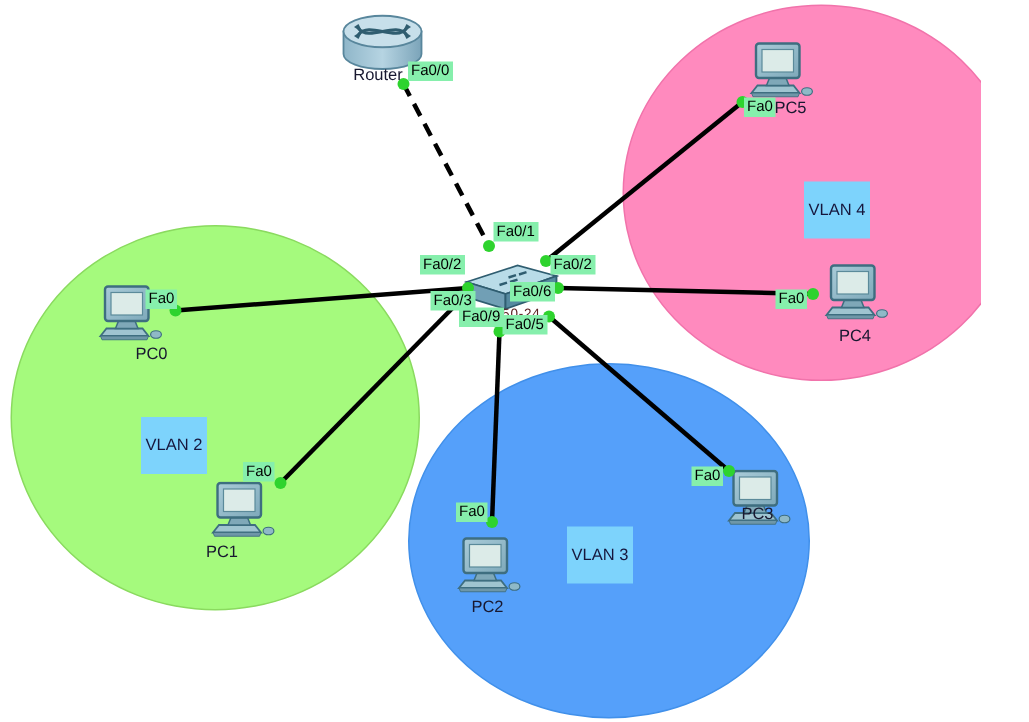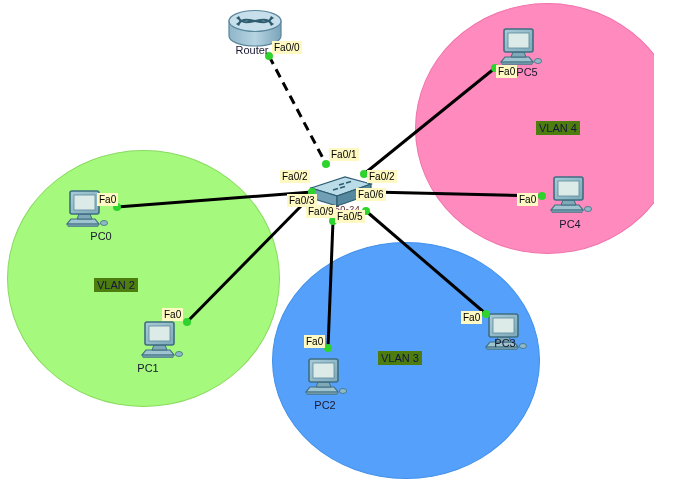--- a/index.html
+++ b/index.html
@@ -18,26 +18,26 @@
   .dot{position:absolute;width:8px;height:8px;border-radius:50%;z-index:3;}
   .dev-label{
     position:absolute;z-index:4;transform:translateX(-50%);
     font-size:11px;color:#181830;white-space:nowrap;
   }
   .model-label{
     position:absolute;z-index:4;transform:translateX(-50%);
     font-size:9px;color:#5a2020;white-space:nowrap;letter-spacing:.5px;
   }
   .plabel{
-    position:absolute;z-index:5;background:#fef9c3;color:#000;
+    position:absolute;z-index:5;background:#86efac;color:#000;
     font-size:10px;line-height:13px;padding:0 2px;white-space:nowrap;
   }
   .vlabel{
-    position:absolute;z-index:5;background:#4d7c0f;color:#16163c;
-    font-size:11px;line-height:14px;padding:0 3px;white-space:nowrap;
+    position:absolute;z-index:5;background:#7dd3fc;color:#16163c;
+    font-size:11px;line-height:14px;padding:12px 3px;white-space:nowrap;
   }
 </style>
 </head>
 <body>
 
 <div id="canvas">
 
   <div class="region" id="region-vlan2" style="background: rgb(165, 250, 125);"></div>
   <div class="region" id="region-vlan3" style="background: rgb(85, 160, 250);"></div>
   <div class="region" id="region-vlan4" style="background: rgb(255, 138, 190);"></div>
@@ -141,21 +141,21 @@
   <div class="dev-label" style="left:505px;top:337px">PC3</div>
   <div class="dev-label" style="left:570px;top:218px">PC4</div>
   <div class="dev-label" style="left:527px;top:66px">PC5</div>
 
   <div class="plabel" style="left:272px;top:41px">Fa0/0</div>
   <div class="plabel" style="left:329px;top:148px">Fa0/1</div>
   <div class="plabel" style="left:280px;top:170px">Fa0/2</div>
   <div class="plabel" style="left:287px;top:194px">Fa0/3</div>
   <div class="plabel" style="left:306px;top:205px">Fa0/9</div>
   <div class="plabel" style="left:335px;top:210px">Fa0/5</div>
-  <div class="plabel" style="left:356px;top:188px">Fa0/6</div>
+  <div class="plabel" style="left:340px;top:188px">Fa0/6</div>
   <div class="plabel" style="left:367px;top:170px">Fa0/2</div>
   <div class="plabel" style="left:97px;top:193px">Fa0</div>
   <div class="plabel" style="left:162px;top:308px">Fa0</div>
   <div class="plabel" style="left:304px;top:335px">Fa0</div>
   <div class="plabel" style="left:461px;top:311px">Fa0</div>
   <div class="plabel" style="left:517px;top:193px">Fa0</div>
   <div class="plabel" style="left:496px;top:65px">Fa0</div>
 
   <div class="vlabel" style="left:94px;top:278px">VLAN 2</div>
   <div class="vlabel" style="left:378px;top:351px">VLAN 3</div>

